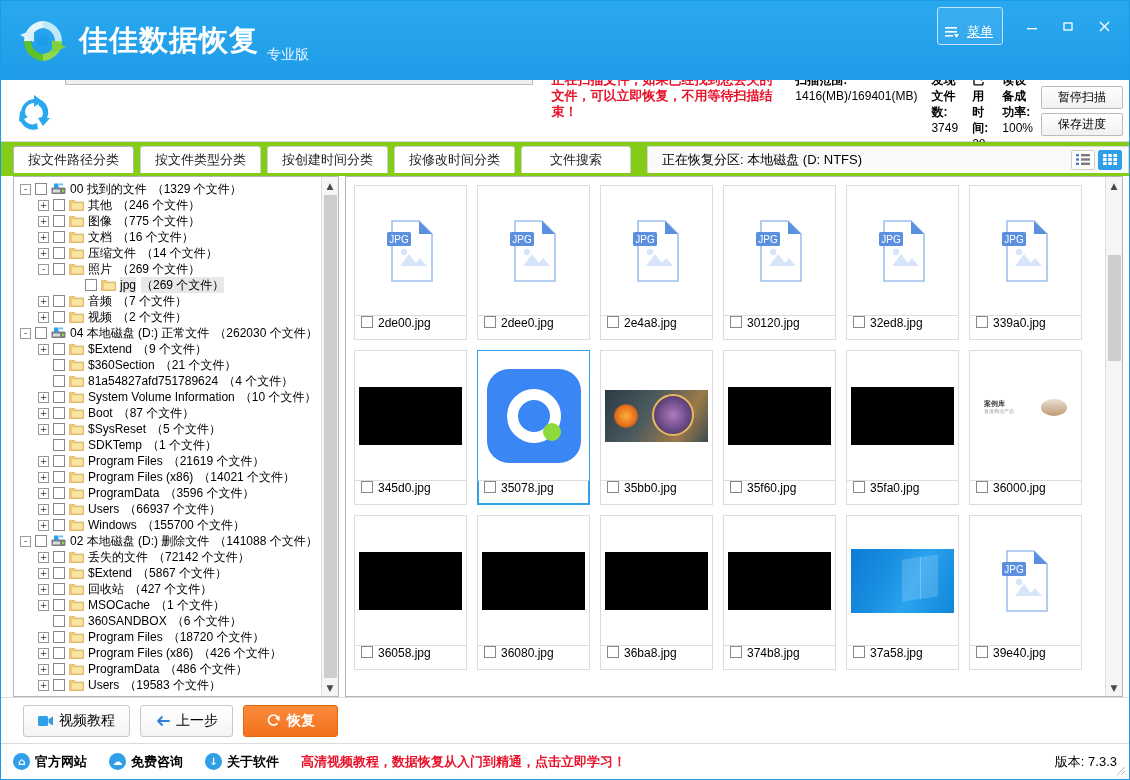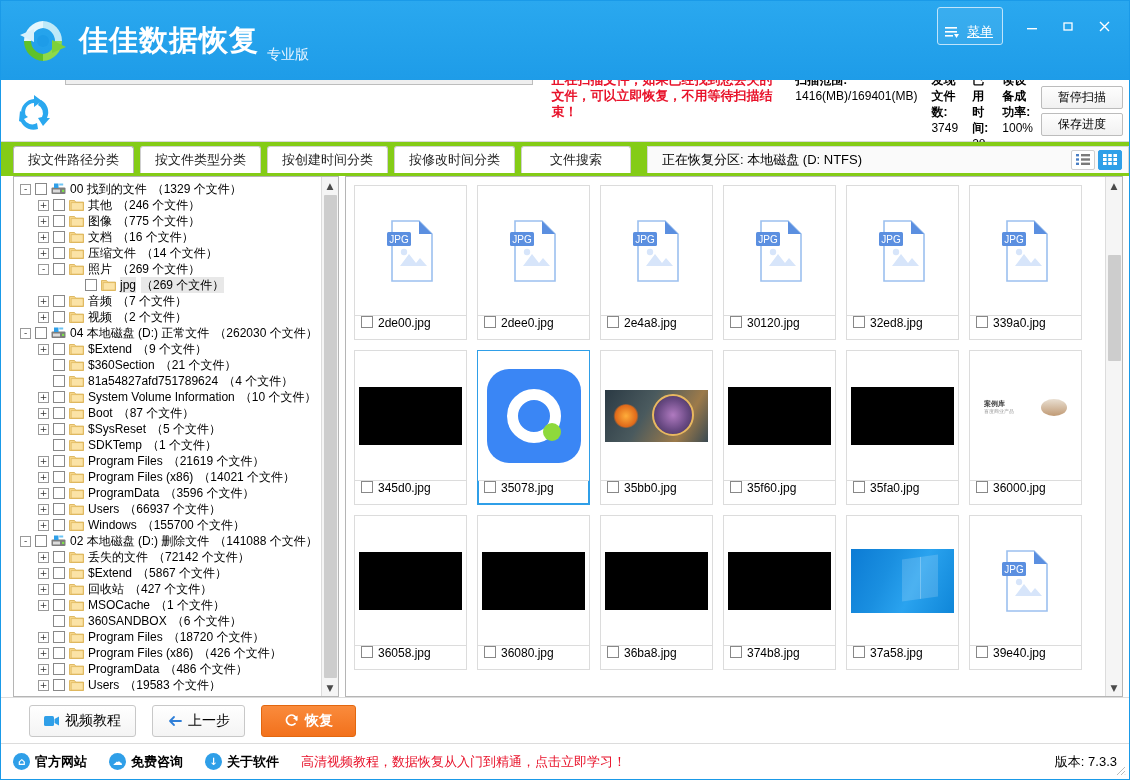--- a/index.html
+++ b/index.html
@@ -354,21 +354,21 @@
     display: flex; align-items: center;
     padding: 0 12px;
     flex: none;
     background: #fff;
   }
   .hint { color: #e8122a; font-size: 13px; flex: 1; }
   .abtn {
     height: 32px; border: 1px solid #c8c8c8; border-radius: 3px;
     background: linear-gradient(to bottom,#fff,#f4f4f4);
     display: flex; align-items: center; gap: 6px;
-    padding: 0 14px; font-size: 14px; cursor: pointer; margin-left: 16px;
+    padding: 0 14px; font-size: 14px; cursor: pointer; margin-left: 10px;
   }
   .abtn.primary {
     background: linear-gradient(to bottom,#fa8b3c,#f2711c);
     border-color: #e2670f; color: #fff; font-weight: bold;
     padding: 0 22px;
   }
 
   
   .footer {
     height: 36px;
@@ -382,21 +382,21 @@
     display: flex; align-items: center; gap: 5px;
     font-size: 13px; font-weight: bold; margin-right: 22px; cursor: pointer;
   }
   .fcircle {
     width: 17px; height: 17px; border-radius: 50%;
     background: #2f9fe8;
     display: flex; align-items: center; justify-content: center;
     color: #fff; font-size: 10px;
     font-family: "DejaVu Sans", sans-serif;
   }
-  .promo { color: #e8122a; font-size: 13px; font-weight: normal; flex: 1; }
+  .promo { color: #e8122a; font-size: 13px; font-weight: bold; flex: 1; }
   .version { font-size: 13px; font-weight: normal; }
   .resize-grip { position: absolute; right: 3px; bottom: 3px; width: 10px; height: 10px; }
 </style>
 </head>
 <body>
 
 <div class="app">
 
   <div class="titlebar">
     <div class="logo-wrap">

